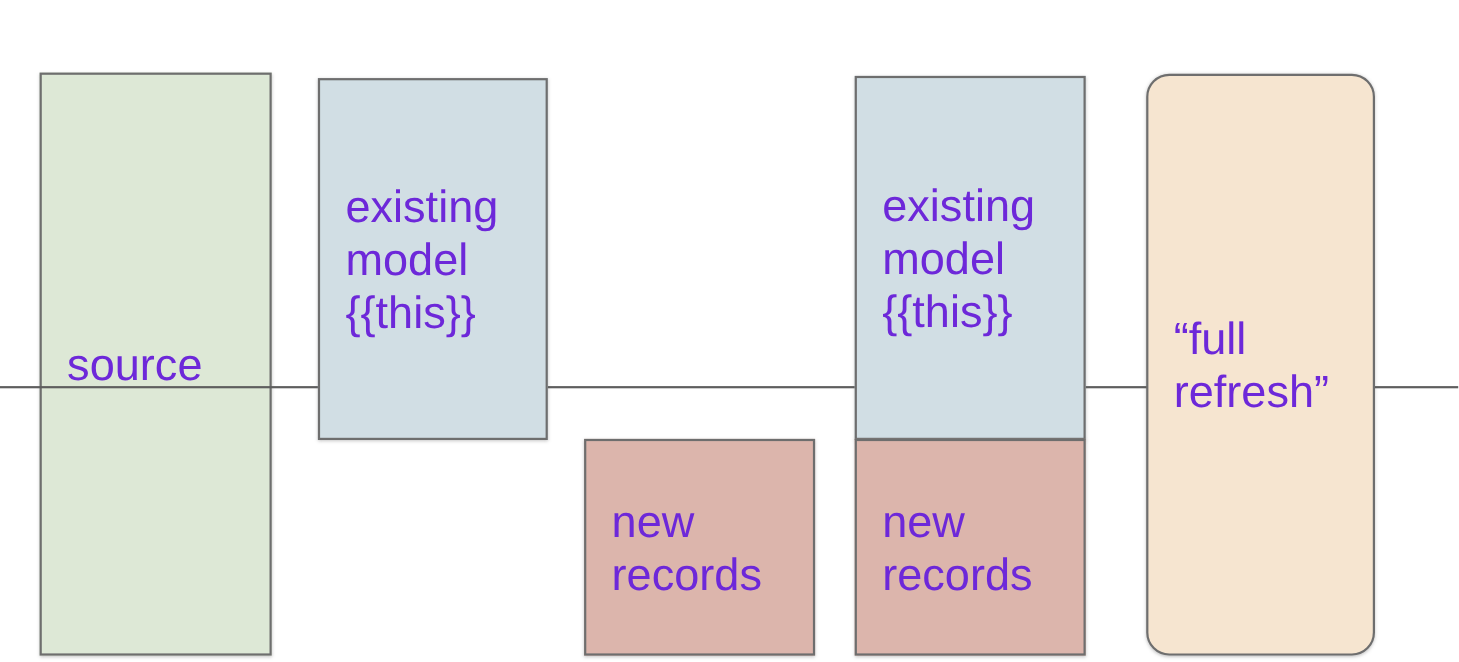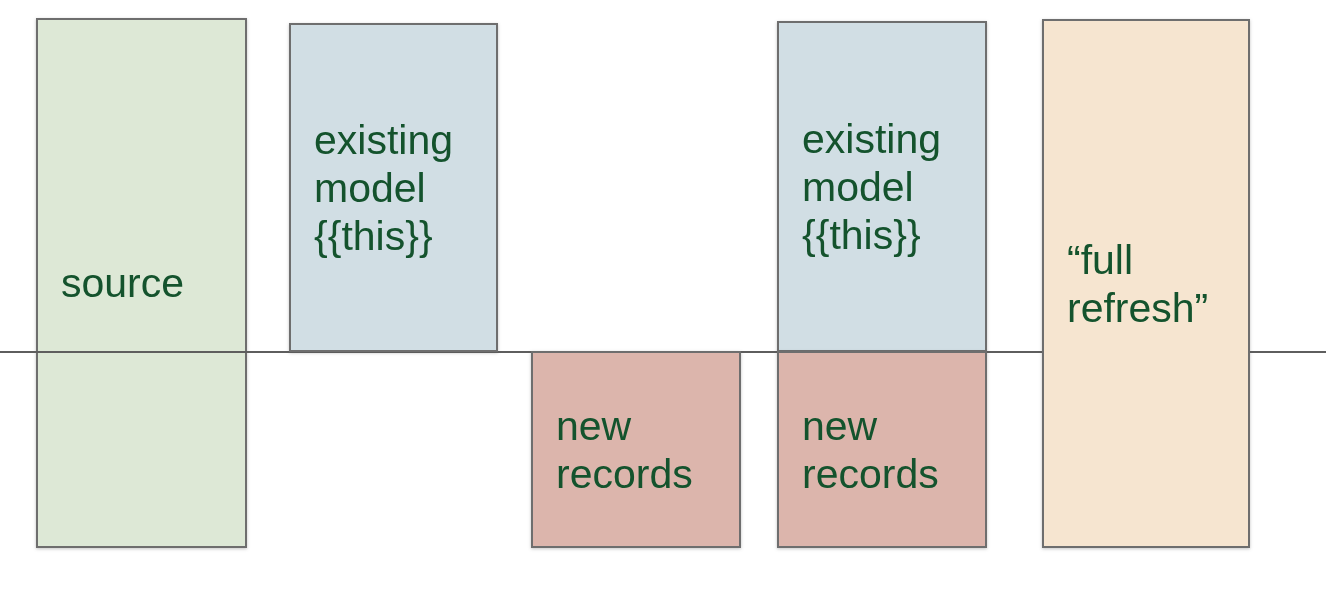--- a/index.html
+++ b/index.html
@@ -18,23 +18,24 @@
   .box {
     position: absolute;
     box-sizing: border-box;
     border: 2px solid #6e6e6e;
     box-shadow: 0 1px 3px rgba(90, 90, 90, 0.35);
     display: flex;
     align-items: center;
     padding: 0 16px 0 23px;
     font-size: 41px;
     line-height: 48px;
-    color: #14532d;
+    color: #6d28d9;
     text-align: left;
     word-break: normal;
+    margin-top: 48px;
   }
   .box .label { display: block; }
   
   #box-source          { left: 36px;   top: 18px;  width: 211px; height: 530px; background: #dde8d6; z-index: 1; }
   #box-existing-1      { left: 289px;  top: 23px;  width: 209px; height: 329px; background: #d1dee4; z-index: 3; }
   #box-new-records-1   { left: 531px;  top: 351px; width: 210px; height: 197px; background: #dcb5ac; z-index: 3; }
   #box-existing-2      { left: 777px;  top: 21px;  width: 210px; height: 331px; background: #d1dee4; z-index: 3; }
   #box-new-records-2   { left: 777px;  top: 351px; width: 210px; height: 197px; background: #dcb5ac; z-index: 3; }
   #box-full-refresh    { left: 1042px; top: 19px;  width: 208px; height: 529px; background: #f6e5d0; z-index: 3; }
   #baseline-line {
@@ -65,19 +66,19 @@
   </div>
 
   <div class="box" id="box-existing-2" style="background: rgb(209, 222, 228);">
     <span class="label">existing model {{this}}</span>
   </div>
 
   <div class="box" id="box-new-records-2" style="background: rgb(220, 181, 172);">
     <span class="label">new records</span>
   </div>
 
-  <div class="box" id="box-full-refresh" style="background: rgb(246, 229, 208);">
+  <div class="box" id="box-full-refresh" style="background: rgb(246, 229, 208); border-radius: 21px;">
     <span class="label">“full refresh”</span>
   </div>
 
   <div id="baseline-line" style="background: rgb(94, 94, 94);"></div>
 
 </div>
 
 </body></html>

